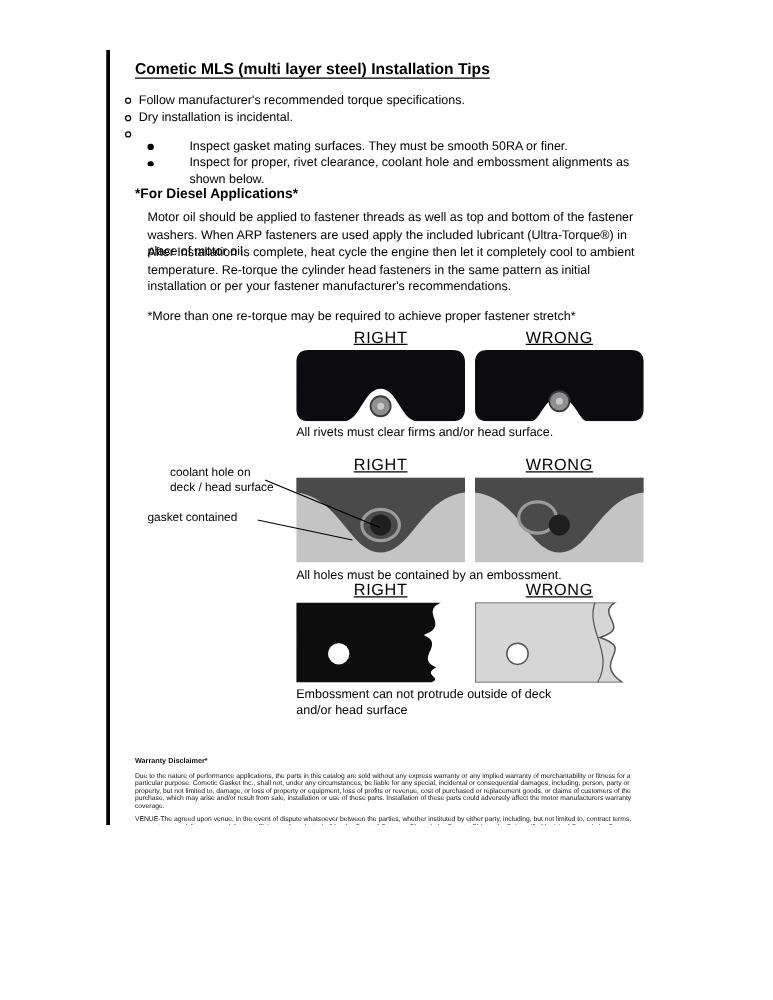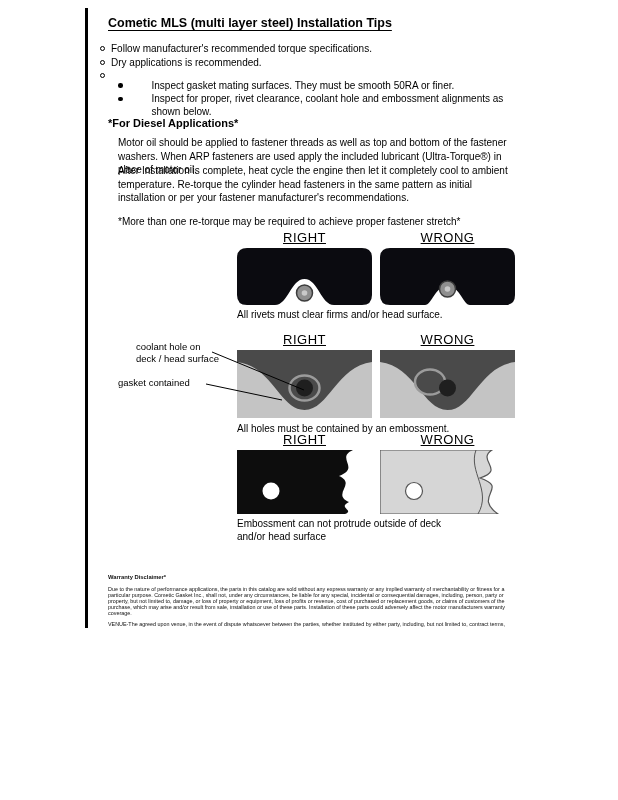--- a/index.html
+++ b/index.html
@@ -1,18 +1,18 @@
 <!DOCTYPE html>
 <html><head>
 <meta charset="utf-8">
 <style>
   html,body { margin:0; padding:0; background:#ffffff; }
   .page {
     position:relative; width:618px; height:628px; background:#ffffff;
-    font-family:"Liberation Sans", sans-serif; color:#000; overflow:hidden;
+    font-family:"Liberation Sans", sans-serif; color:#000; overflow:hidden;margin-top:32px;
   }
   .abs { position:absolute; margin:0; }
   .left-rule { position:absolute; left:85px; top:8px; width:3px; height:784px; background:#000; }
 
   .title { left:108px; top:16px; font-size:12.5px; font-weight:bold;
            text-decoration:underline; text-underline-offset:3px; }
 
   .bullets { left:100px; top:42px; width:420px; font-size:10px; line-height:13px; }
   .bullet-row { display:flex; gap:6px; align-items:flex-start; margin-bottom:0.5px; }
   .bullet-row.sub { margin-left:18px;gap:29px; }
@@ -55,21 +55,21 @@
 
   <h1 class="abs title">Cometic MLS (multi layer steel) Installation Tips</h1>
 
   <div class="abs bullets">
     <div class="bullet-row">
       <span class="dot-open"></span>
       <span>Follow manufacturer's recommended torque specifications.</span>
     </div>
     <div class="bullet-row">
       <span class="dot-open"></span>
-      <span>Dry applications is recommended.</span>
+      <span>Dry installation is incidental.</span>
     </div>
     <div class="bullet-row">
       <span class="dot-open"></span>
     </div>
     <div class="bullet-row sub">
       <span class="dot-filled"></span>
       <span>Inspect gasket mating surfaces.  They must be smooth 50RA or finer.</span>
     </div>
     <div class="bullet-row sub">
       <span class="dot-filled"></span>

